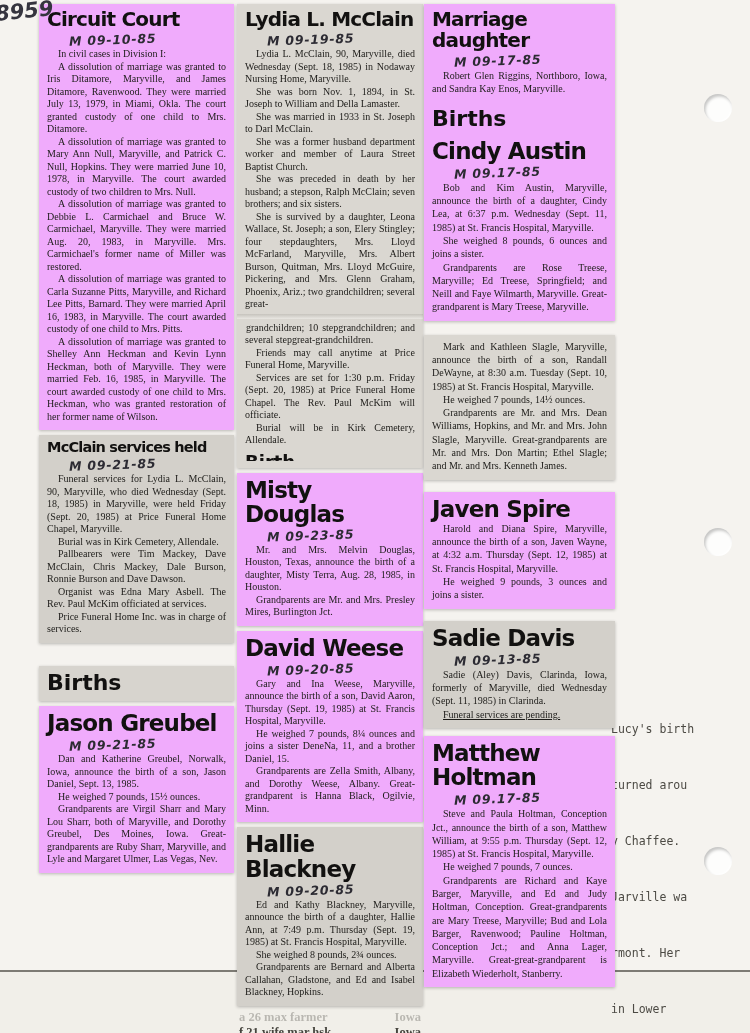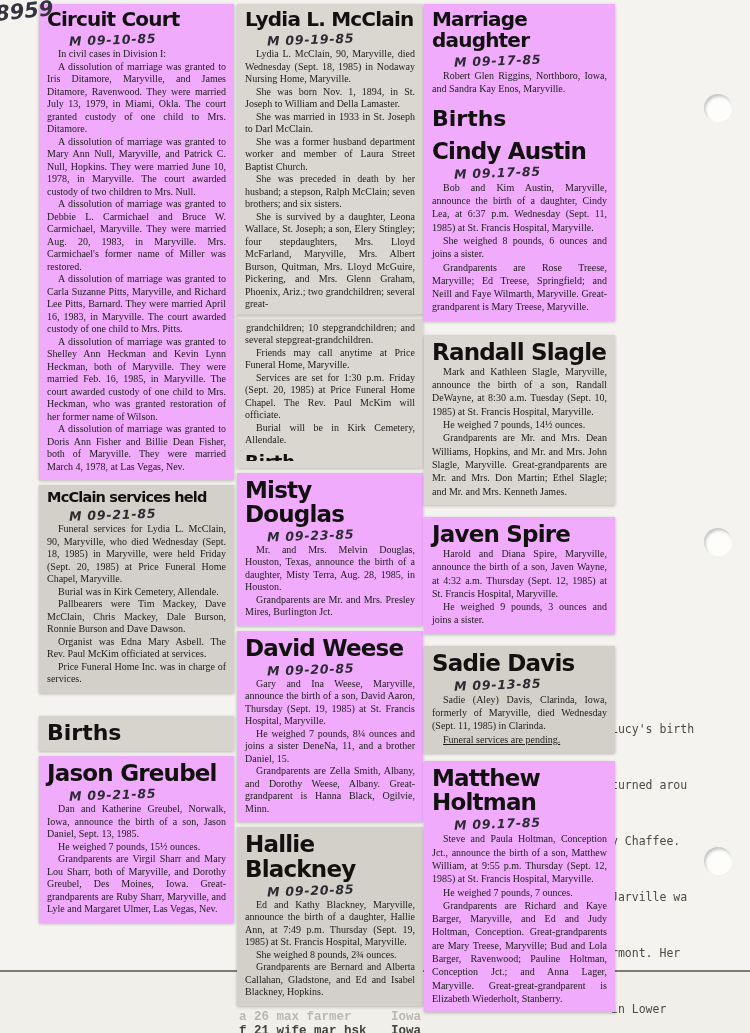--- a/index.html
+++ b/index.html
@@ -32,21 +32,21 @@
   .handnote{font-family:"DejaVu Sans",sans-serif;font-style:italic;font-size:12.5px;font-weight:bold;
         color:#2c2b33;transform:rotate(-2deg);margin:0 0 2px 22px;letter-spacing:0.8px;}
   .body{font-size:10px;line-height:1.25;text-align:justify;margin:0;text-indent:11px;}
   .col3 .body{line-height:1.33;}
   .body.noindent{text-indent:1px;}
   .body.underline{text-decoration:underline;}
   .crease{height:5px;margin:3px -8px;background:linear-gradient(to bottom,#c6c3bd,#e9e7e2);}
   .cutoff{height:10px;overflow:hidden;margin-top:4px;}
   .cutoff span{font-family:"DejaVu Sans",sans-serif;font-weight:bold;font-size:18px;color:#121110;}
   .typed-block{margin-top:2px;padding:0 2px;}
-  .typed-row{display:flex;justify-content:space-between;font-family:Liberation Mono, monospace;
+  .typed-row{display:flex;justify-content:space-between;font-family:Liberation Serif, serif;
         font-weight:bold;font-size:12.5px;color:#45433d;}
   .typed-row.faint{opacity:.32;margin-top:-3px;}
   .typed-center{text-align:center;font-family:Liberation Sans, sans-serif;font-weight:bold;
         font-size:12.5px;color:#45433d;}
   .mb8{margin-bottom:8px}.mb12{margin-bottom:12px}.mb14{margin-bottom:14px}
 </style>
 </head>
 <body>
 
 <div class="page">
@@ -66,21 +66,20 @@
 
     <article class="clip">
       <h2 class="headline xl">Circuit Court</h2>
       <div class="handnote">M 09-10-85</div>
       <p class="body">In civil cases in Division I:</p>
       <p class="body">A dissolution of marriage was granted to Iris Ditamore, Maryville, and James Ditamore, Ravenwood. They were married July 13, 1979, in Miami, Okla. The court granted custody of one child to Mrs. Ditamore.</p>
       <p class="body">A dissolution of marriage was granted to Mary Ann Null, Maryville, and Patrick C. Null, Hopkins. They were married June 10, 1978, in Maryville. The court awarded custody of two children to Mrs. Null.</p>
       <p class="body">A dissolution of marriage was granted to Debbie L. Carmichael and Bruce W. Carmichael, Maryville. They were married Aug. 20, 1983, in Maryville. Mrs. Carmichael's former name of Miller was restored.</p>
       <p class="body">A dissolution of marriage was granted to Carla Suzanne Pitts, Maryville, and Richard Lee Pitts, Barnard. They were married April 16, 1983, in Maryville. The court awarded custody of one child to Mrs. Pitts.</p>
       <p class="body">A dissolution of marriage was granted to Shelley Ann Heckman and Kevin Lynn Heckman, both of Maryville. They were married Feb. 16, 1985, in Maryville. The court awarded custody of one child to Mrs. Heckman, who was granted restoration of her former name of Wilson.</p>
-      <p class="body">A dissolution of marriage was granted to Doris Ann Fisher and Billie Dean Fisher, both of Maryville. They were married March 4, 1978, at Las Vegas, Nev.</p>
     </article>
 
     <article class="clip alt">
       <h2 class="headline md">McClain services held</h2>
       <div class="handnote">M 09-21-85</div>
       <p class="body">Funeral services for Lydia L. McClain, 90, Maryville, who died Wednesday (Sept. 18, 1985) in Maryville, were held Friday (Sept. 20, 1985) at Price Funeral Home Chapel, Maryville.</p>
       <p class="body">Burial was in Kirk Cemetery, Allendale.</p>
       <p class="body">Pallbearers were Tim Mackey, Dave McClain, Chris Mackey, Dale Burson, Ronnie Burson and Dave Dawson.</p>
       <p class="body">Organist was Edna Mary Asbell. The Rev. Paul McKim officiated at services.</p>
       <p class="body">Price Funeral Home Inc. was in charge of services.</p>
@@ -160,21 +159,20 @@
       <p class="body">Robert Glen Riggins, Northboro, Iowa, and Sandra Kay Enos, Maryville.</p>
       <h2 class="section-heading inset">Births</h2>
       <h2 class="headline lg">Cindy Austin</h2>
       <div class="handnote">M 09.17-85</div>
       <p class="body">Bob and Kim Austin, Maryville, announce the birth of a daughter, Cindy Lea, at 6:37 p.m. Wednesday (Sept. 11, 1985) at St. Francis Hospital, Maryville.</p>
       <p class="body">She weighed 8 pounds, 6 ounces and joins a sister.</p>
       <p class="body">Grandparents are Rose Treese, Maryville; Ed Treese, Springfield; and Neill and Faye Wilmarth, Maryville. Great-grandparent is Mary Treese, Maryville.</p>
     </article>
 
     <article class="clip alt2 mb12">
-      <h2 class="headline lg">Randall Slagle</h2>
       <p class="body">Mark and Kathleen Slagle, Maryville, announce the birth of a son, Randall DeWayne, at 8:30 a.m. Tuesday (Sept. 10, 1985) at St. Francis Hospital, Maryville.</p>
       <p class="body">He weighed 7 pounds, 14½ ounces.</p>
       <p class="body">Grandparents are Mr. and Mrs. Dean Williams, Hopkins, and Mr. and Mrs. John Slagle, Maryville. Great-grandparents are Mr. and Mrs. Don Martin; Ethel Slagle; and Mr. and Mrs. Kenneth James.</p>
     </article>
 
     <article class="clip mb12">
       <h2 class="headline lg">Javen Spire</h2>
       <p class="body">Harold and Diana Spire, Maryville, announce the birth of a son, Javen Wayne, at 4:32 a.m. Thursday (Sept. 12, 1985) at St. Francis Hospital, Maryville.</p>
       <p class="body">He weighed 9 pounds, 3 ounces and joins a sister.</p>
     </article>

